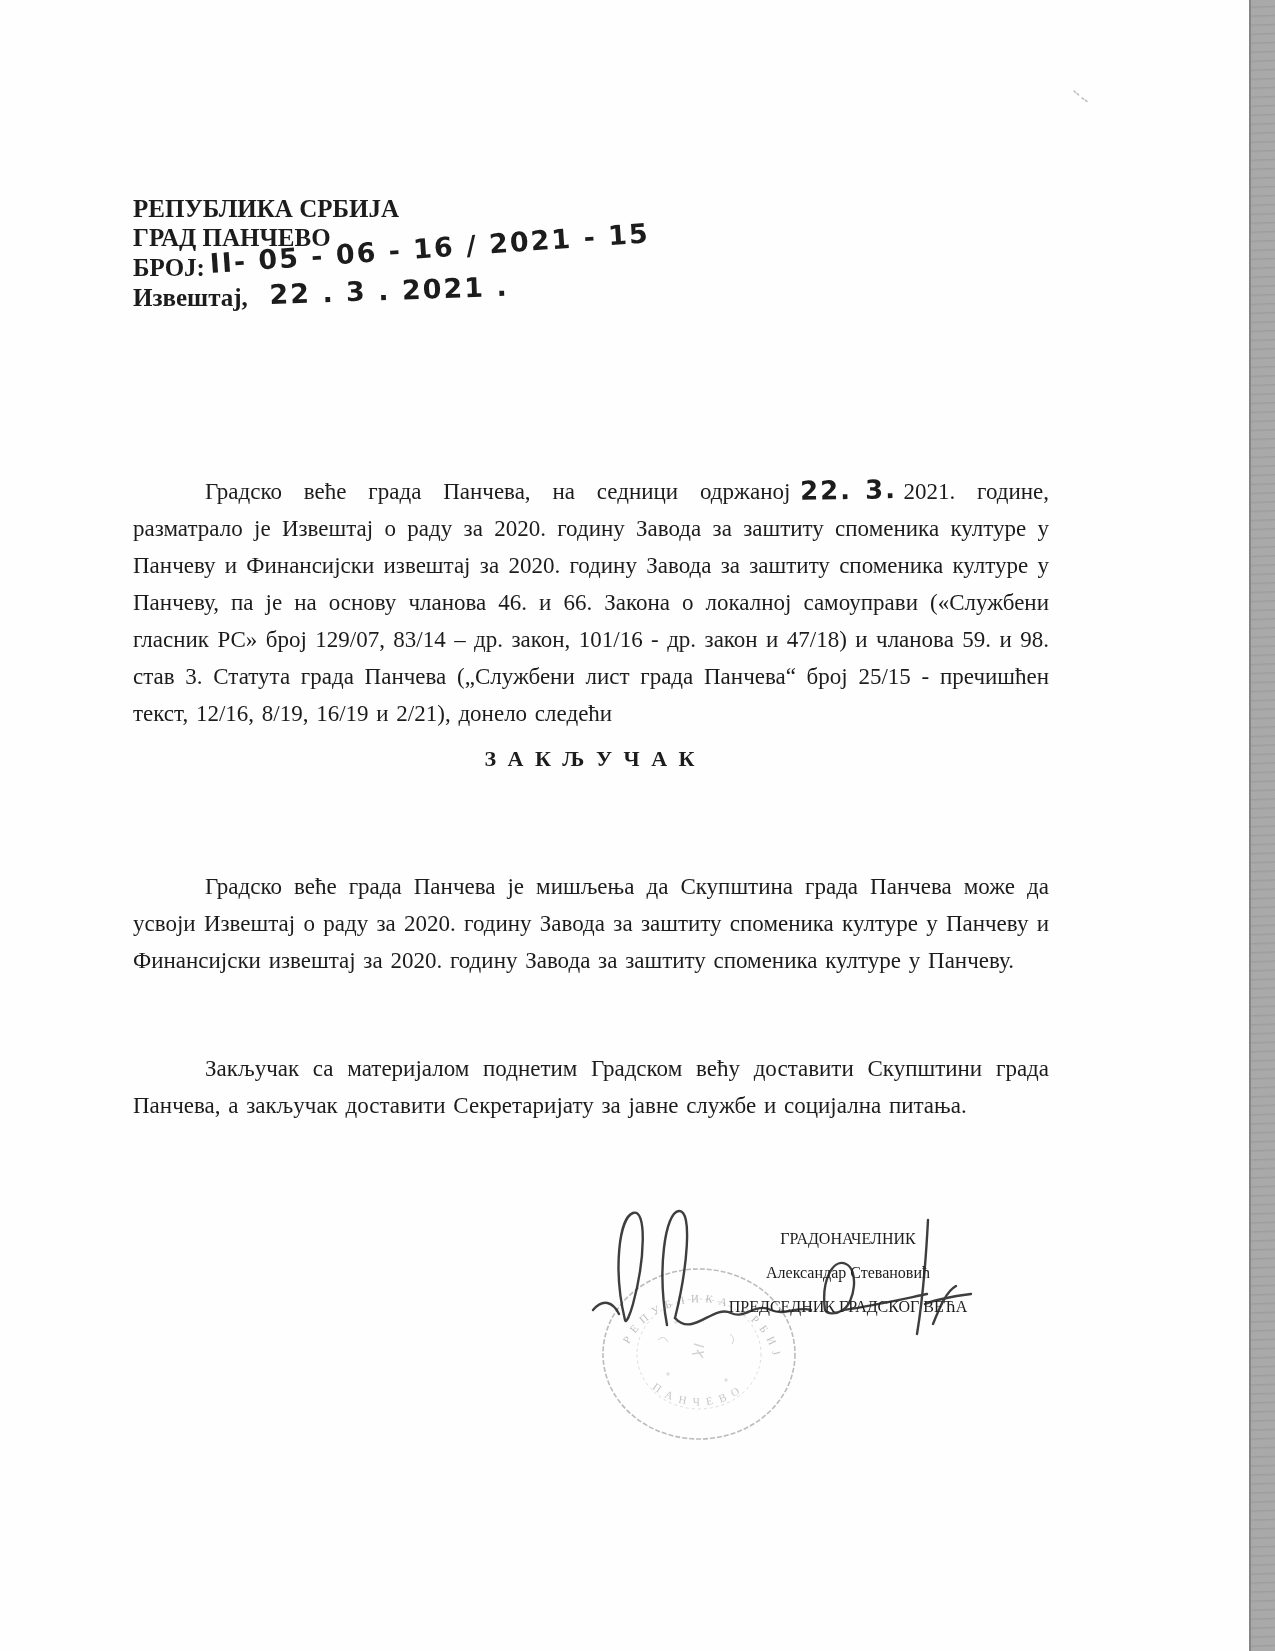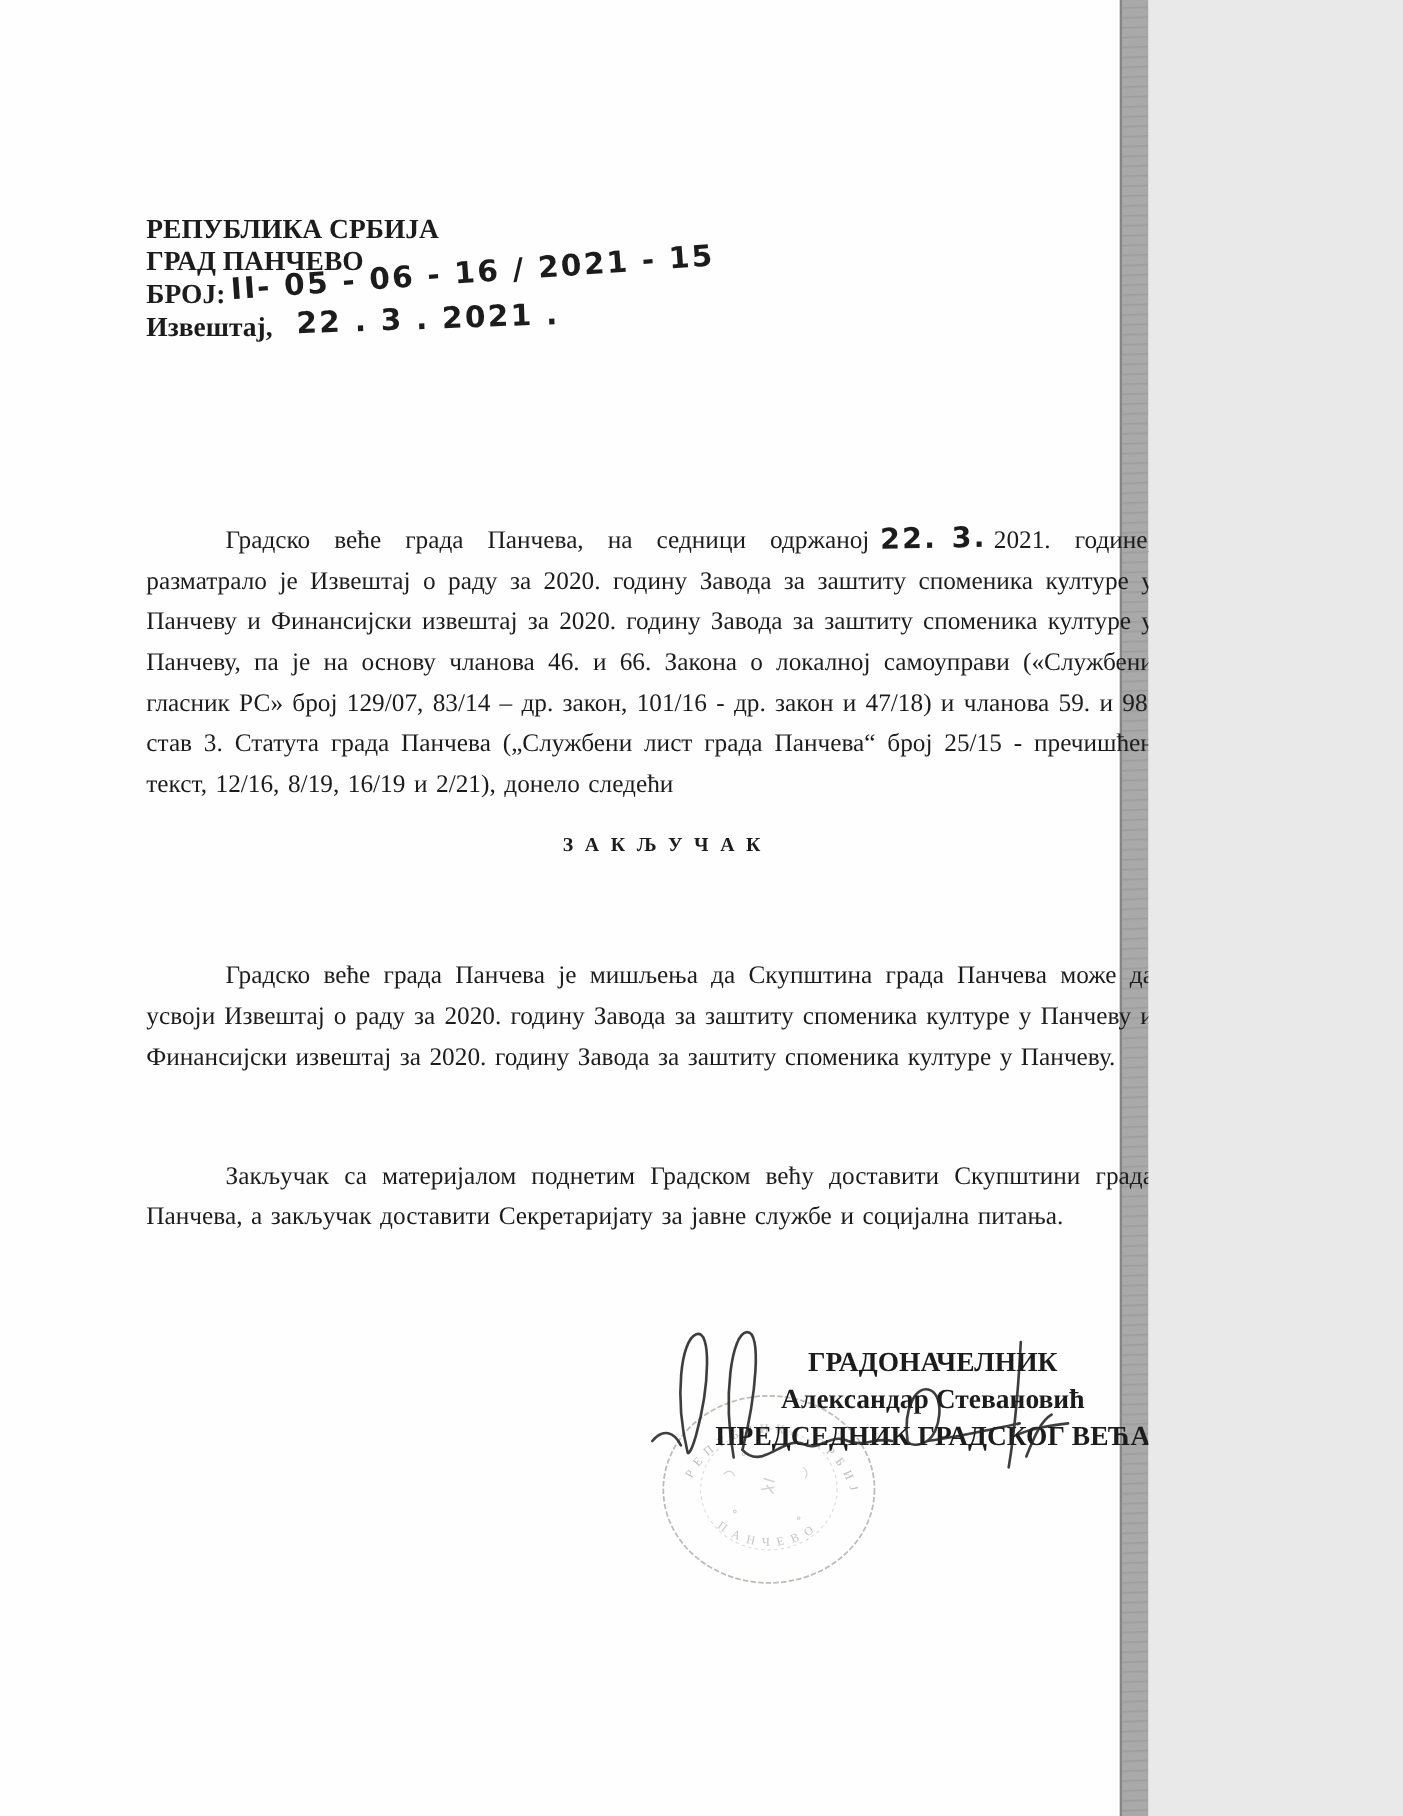--- a/index.html
+++ b/index.html
@@ -1,18 +1,18 @@
 <!DOCTYPE html>
 <html lang="sr"><head>
 <meta charset="utf-8">
 <style>
   html,body{margin:0;padding:0;background:#e9e9e9;}
   .page{
     position:relative;
-    width:1044px;height:1651px;
+    width:1275px;height:1651px;
     background:#fefefe;
     overflow:hidden;
     font-family:"Liberation Serif", serif;
     color:#1c1c1c;
   }
   
   .scan-edge{
     position:absolute;top:0;right:0;width:24px;height:1651px;
     background:#a9a9a9;
     border-left:2px solid #858585;
@@ -60,28 +60,28 @@
   .para3{top:1026px;margin-top:24px;}
   .hand-inline{
     font-size:26px;
     letter-spacing:2px;
     text-indent:0;
     margin:0 6px 0 10px;
     transform:rotate(-1deg);
   }
   .doc-title{
     position:absolute;left:133px;top:746px;width:916px;
-    margin:12px;text-align:center;
-    font-size:18px;font-weight:bold;letter-spacing:3px;
+    margin:0;text-align:center;
+    font-size:22px;font-weight:bold;letter-spacing:3px;
   }
   
   .sigblock{
     position:absolute;left:628px;top:1222px;width:440px;
-    text-align:center;font-weight:bold;
-    font-size:25px;line-height:34px;
+    text-align:center;font-weight:normal;
+    font-size:16px;line-height:34px;
     z-index:3;
   }
   .stamp-svg{position:absolute;left:598px;top:1262px;z-index:2;}
   .scrawl-svg{position:absolute;left:575px;top:1198px;z-index:4;}
 </style>
 </head>
 <body>
 
 <div class="page">
 

